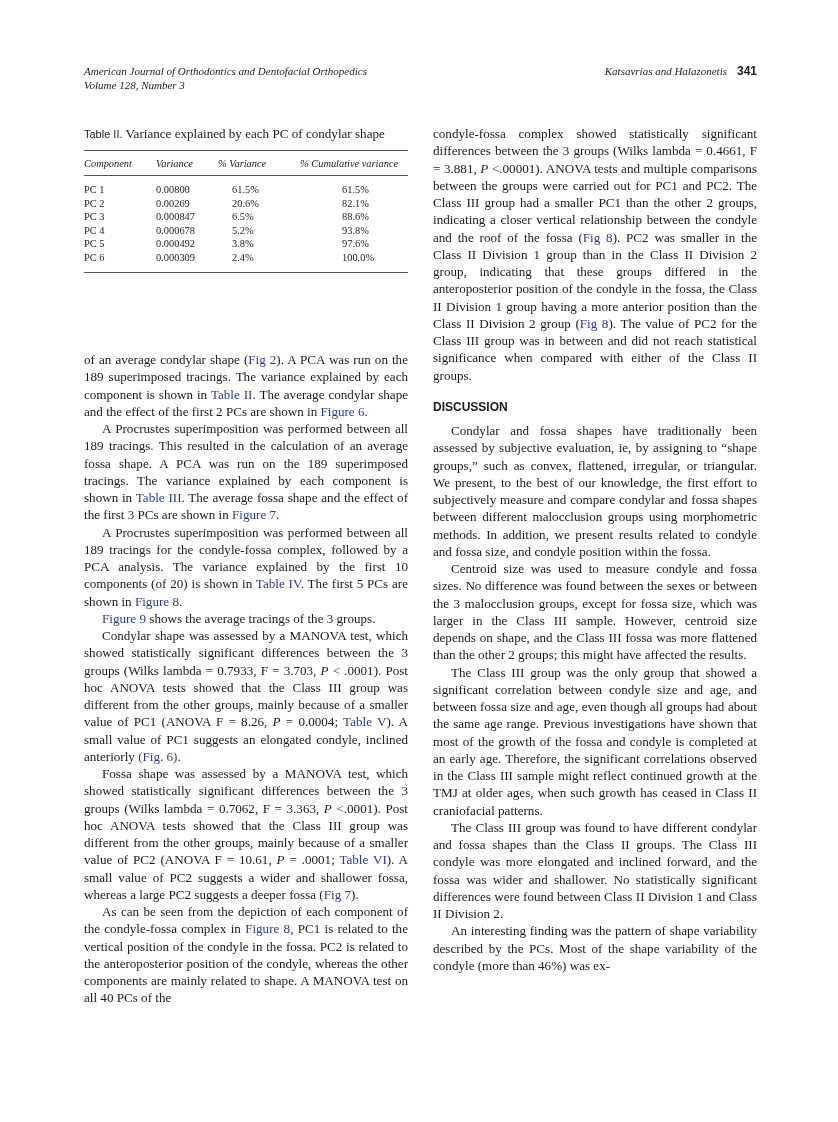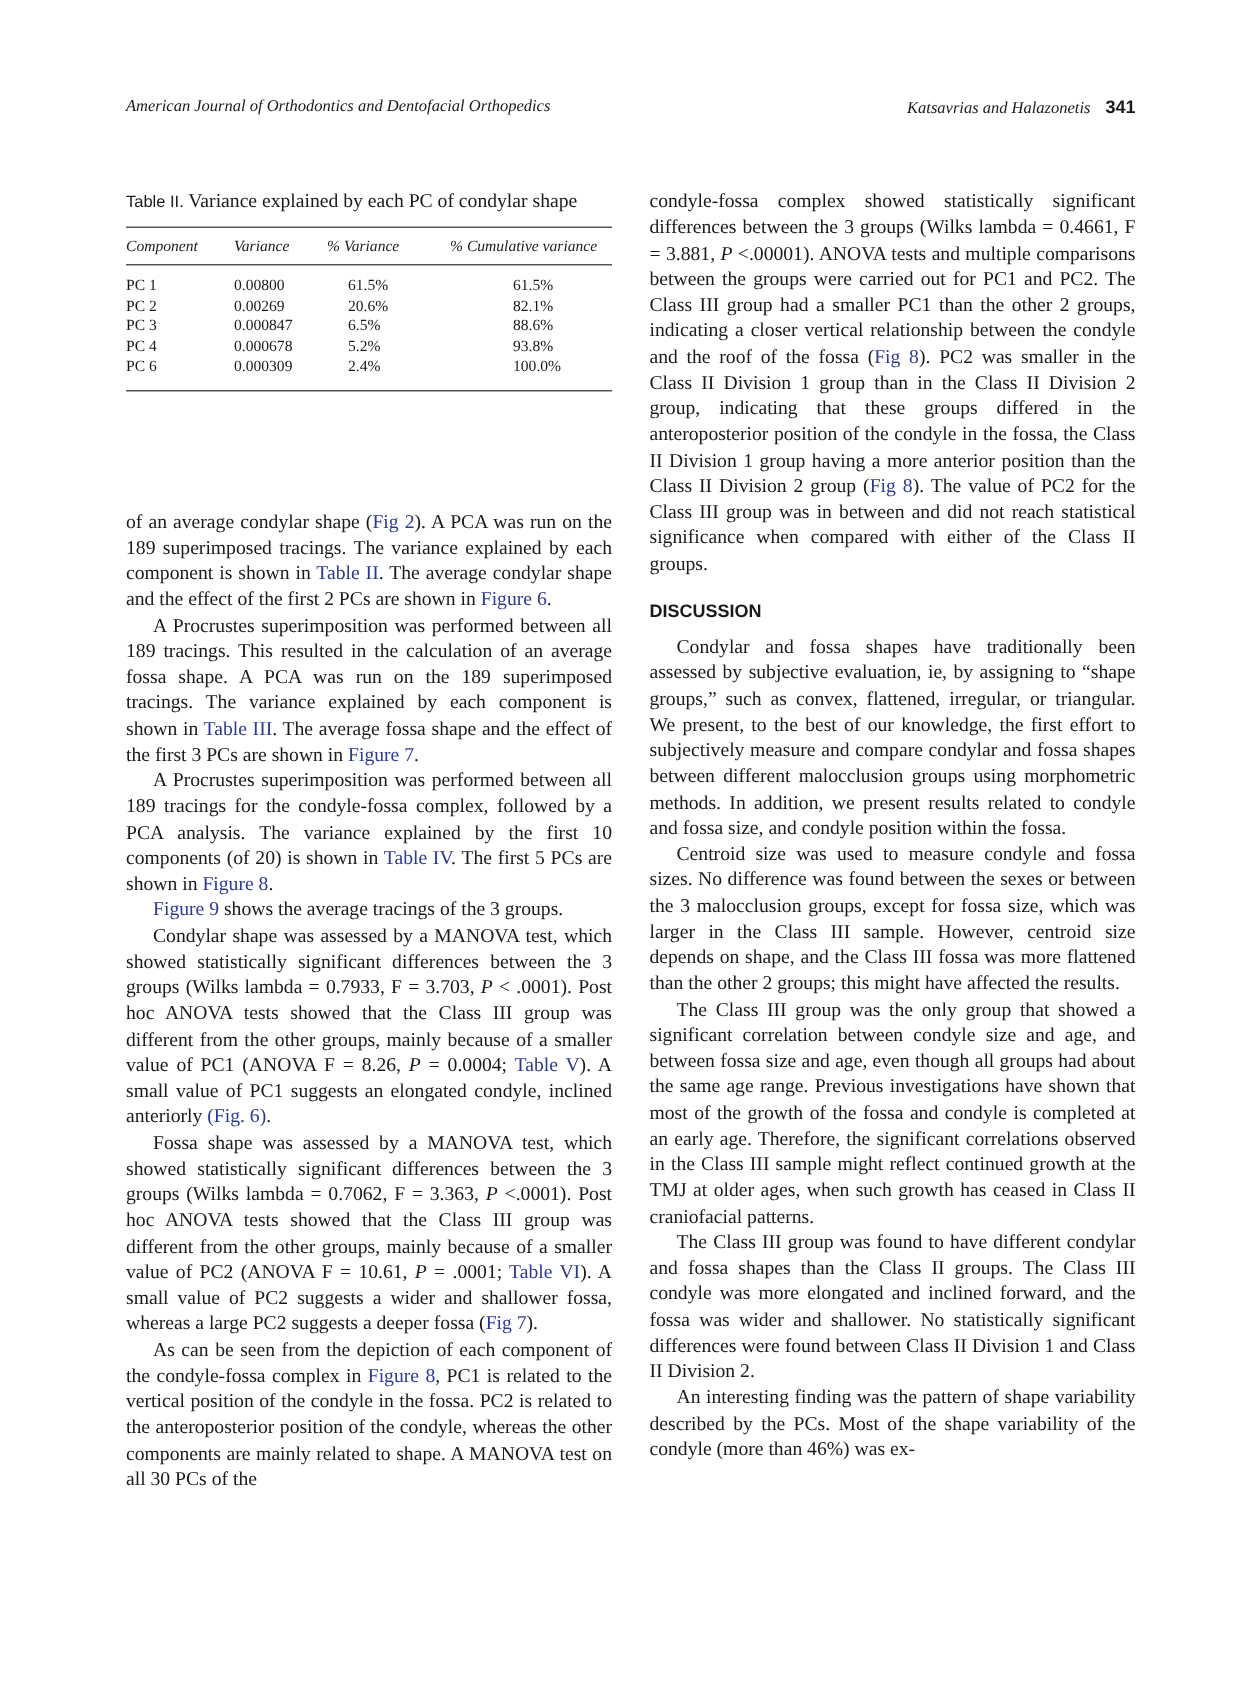--- a/index.html
+++ b/index.html
@@ -44,20 +44,21 @@
                      margin: 15px 0 6px 0; letter-spacing: 0; }
 </style>
 </head>
 <body>
 
 <div class="page">
 
   <div class="running-head">
     <div class="rh-left">
       <div>American Journal of Orthodontics and Dentofacial Orthopedics</div>
+      <div>Volume 128, Number 3</div>
     </div>
     <div class="rh-right">
       <span class="rh-authors">Katsavrias and Halazonetis</span><span class="rh-page">341</span>
     </div>
   </div>
 
   <div class="col col-left">
     <div class="table-block">
       <p class="table-caption"><span class="table-label">Table II.</span> <span>Variance explained by each PC of condylar shape</span></p>
       <table class="data-table">
@@ -88,20 +89,26 @@
             <td class="c-pct-val" style="padding-left:20px;">6.5%</td>
             <td class="c-cum-val">88.6%</td>
           </tr>
           <tr>
             <td>PC 4</td>
             <td>0.000678</td>
             <td class="c-pct-val" style="padding-left:20px;">5.2%</td>
             <td class="c-cum-val">93.8%</td>
           </tr>
           <tr>
+            <td>PC 5</td>
+            <td>0.000492</td>
+            <td class="c-pct-val" style="padding-left:20px;">3.8%</td>
+            <td class="c-cum-val">97.6%</td>
+          </tr>
+          <tr>
             <td>PC 6</td>
             <td>0.000309</td>
             <td class="c-pct-val" style="padding-left:20px;">2.4%</td>
             <td class="c-cum-val" style="padding-left:38px;">100.0%</td>
           </tr>
         </tbody>
       </table>
     </div>
 
     <p><span>of an average condylar shape (</span><span class="link">Fig 2</span><span>). A PCA was run on the 189 superimposed tracings. The variance explained by each component is shown in </span><span class="link">Table II</span><span>. The average condylar shape and the effect of the first 2 PCs are shown in </span><span class="link">Figure 6</span><span>.</span></p>
@@ -109,21 +116,21 @@
     <p class="indent"><span>A Procrustes superimposition was performed between all 189 tracings. This resulted in the calculation of an average fossa shape. A PCA was run on the 189 superimposed tracings. The variance explained by each component is shown in </span><span class="link">Table III</span><span>. The average fossa shape and the effect of the first 3 PCs are shown in </span><span class="link">Figure 7</span><span>.</span></p>
 
     <p class="indent"><span>A Procrustes superimposition was performed between all 189 tracings for the condyle-fossa complex, followed by a PCA analysis. The variance explained by the first 10 components (of 20) is shown in </span><span class="link">Table IV</span><span>. The first 5 PCs are shown in </span><span class="link">Figure 8</span><span>.</span></p>
 
     <p class="indent"><span class="link">Figure 9</span><span> shows the average tracings of the 3 groups.</span></p>
 
     <p class="indent"><span>Condylar shape was assessed by a MANOVA test, which showed statistically significant differences between the 3 groups (Wilks lambda = 0.7933, F = 3.703, </span><span class="ital">P</span><span> &lt; .0001). Post hoc ANOVA tests showed that the Class III group was different from the other groups, mainly because of a smaller value of PC1 (ANOVA F = 8.26, </span><span class="ital">P</span><span> = 0.0004; </span><span class="link">Table V</span><span>). A small value of PC1 suggests an elongated condyle, inclined anteriorly </span><span class="link">(Fig. 6)</span><span>.</span></p>
 
     <p class="indent"><span>Fossa shape was assessed by a MANOVA test, which showed statistically significant differences between the 3 groups (Wilks lambda = 0.7062, F = 3.363, </span><span class="ital">P</span><span> &lt;.0001). Post hoc ANOVA tests showed that the Class III group was different from the other groups, mainly because of a smaller value of PC2 (ANOVA F = 10.61, </span><span class="ital">P</span><span> = .0001; </span><span class="link">Table VI</span><span>). A small value of PC2 suggests a wider and shallower fossa, whereas a large PC2 suggests a deeper fossa (</span><span class="link">Fig 7</span><span>).</span></p>
 
-    <p class="indent"><span>As can be seen from the depiction of each component of the condyle-fossa complex in </span><span class="link">Figure 8</span><span>, PC1 is related to the vertical position of the condyle in the fossa. PC2 is related to the anteroposterior position of the condyle, whereas the other components are mainly related to shape. A MANOVA test on all 30 PCs of the</span></p>
+    <p class="indent"><span>As can be seen from the depiction of each component of the condyle-fossa complex in </span><span class="link">Figure 8</span><span>, PC1 is related to the vertical position of the condyle in the fossa. PC2 is related to the anteroposterior position of the condyle, whereas the other components are mainly related to shape. A MANOVA test on all 40 PCs of the</span></p>
   </div>
 
   <div class="col col-right">
     <p><span>condyle-fossa complex showed statistically significant differences between the 3 groups (Wilks lambda = 0.4661, F = 3.881, </span><span class="ital">P</span><span> &lt;.00001). ANOVA tests and multiple comparisons between the groups were carried out for PC1 and PC2. The Class III group had a smaller PC1 than the other 2 groups, indicating a closer vertical relationship between the condyle and the roof of the fossa (</span><span class="link">Fig 8</span><span>). PC2 was smaller in the Class II Division 1 group than in the Class II Division 2 group, indicating that these groups differed in the anteroposterior position of the condyle in the fossa, the Class II Division 1 group having a more anterior position than the Class II Division 2 group (</span><span class="link">Fig 8</span><span>). The value of PC2 for the Class III group was in between and did not reach statistical significance when compared with either of the Class II groups.</span></p>
 
     <div class="section-heading">DISCUSSION</div>
 
     <p class="indent">Condylar and fossa shapes have traditionally been assessed by subjective evaluation, ie, by assigning to “shape groups,” such as convex, flattened, irregular, or triangular. We present, to the best of our knowledge, the first effort to subjectively measure and compare condylar and fossa shapes between different malocclusion groups using morphometric methods. In addition, we present results related to condyle and fossa size, and condyle position within the fossa.</p>
     <p class="indent">Centroid size was used to measure condyle and fossa sizes. No difference was found between the sexes or between the 3 malocclusion groups, except for fossa size, which was larger in the Class III sample. However, centroid size depends on shape, and the Class III fossa was more flattened than the other 2 groups; this might have affected the results.</p>
     <p class="indent">The Class III group was the only group that showed a significant correlation between condyle size and age, and between fossa size and age, even though all groups had about the same age range. Previous investigations have shown that most of the growth of the fossa and condyle is completed at an early age. Therefore, the significant correlations observed in the Class III sample might reflect continued growth at the TMJ at older ages, when such growth has ceased in Class II craniofacial patterns.</p>

